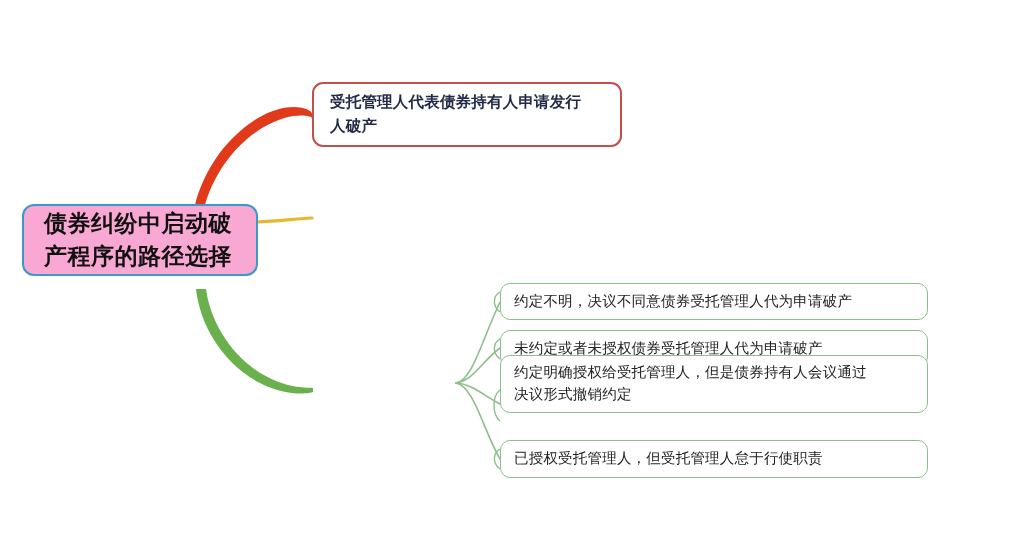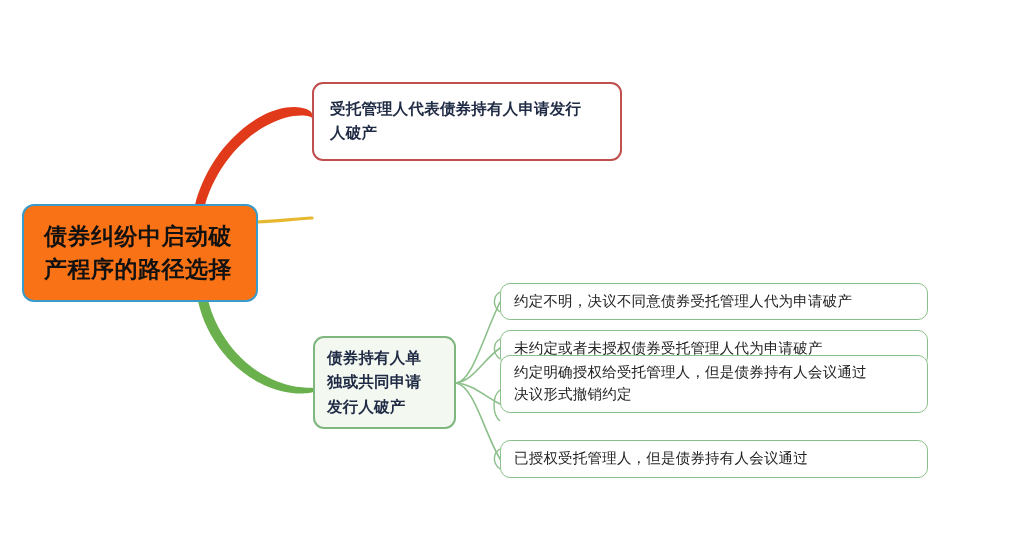--- a/index.html
+++ b/index.html
@@ -39,44 +39,44 @@
     display: block;
     width: 100%;
     white-space: pre-line;
   }
 
   
   #root-node {
     left: 22px;
     top: 204px;
     width: 236px;
-    height: 98px;
+    height: 72px;
     border: 2px solid #3a9ac8;
     border-radius: 12px;
-    background: #f97316;
+    background: #f9a8d4;
     padding: 4px 24px 4px 20px;
   }
   #root-node .txt {
     font-size: 23px;
     font-weight: bold;
     color: #111111;
     line-height: 1.42;
     letter-spacing: 0.5px;
   }
 
   
   .branch {
     border-radius: 11px;
     padding: 6px 12px 6px 16px;
   }
   #branch-1 {
     left: 312px;
     top: 82px;
     width: 310px;
-    height: 79px;
+    height: 65px;
     border: 2px solid #c0504d;
   }
   #branch-2 {
     left: 312px;
     top: 185px;
     width: 310px;
     height: 69px;
     border: 2px solid #dcb33c;
   }
   .branch .txt {
@@ -166,36 +166,31 @@
     <span class="txt">债券纠纷中启动破
 产程序的路径选择</span>
   </div>
 
   <div class="node branch" id="branch-1">
     <span class="txt">受托管理人代表债券持有人申请发行
 人破产</span>
   </div>
 
 
-  <div class="node" id="branch-3">
-    <span class="txt">债券持有人单
-独或共同申请
-发行人破产</span>
-  </div>
 
   <div class="node leaf" id="leaf-2">
     <span class="txt">未约定或者未授权债券受托管理人代为申请破产</span>
   </div>
 
   <div class="node leaf" id="leaf-1">
     <span class="txt">约定不明，决议不同意债券受托管理人代为申请破产</span>
   </div>
 
   <div class="node leaf" id="leaf-3">
     <span class="txt">约定明确授权给受托管理人，但是债券持有人会议通过
 决议形式撤销约定</span>
   </div>
 
   <div class="node leaf" id="leaf-4">
-    <span class="txt">已授权受托管理人，但是债券持有人会议通过</span>
+    <span class="txt">已授权受托管理人，但受托管理人怠于行使职责</span>
   </div>
 
 </div>
 
 </body></html>

